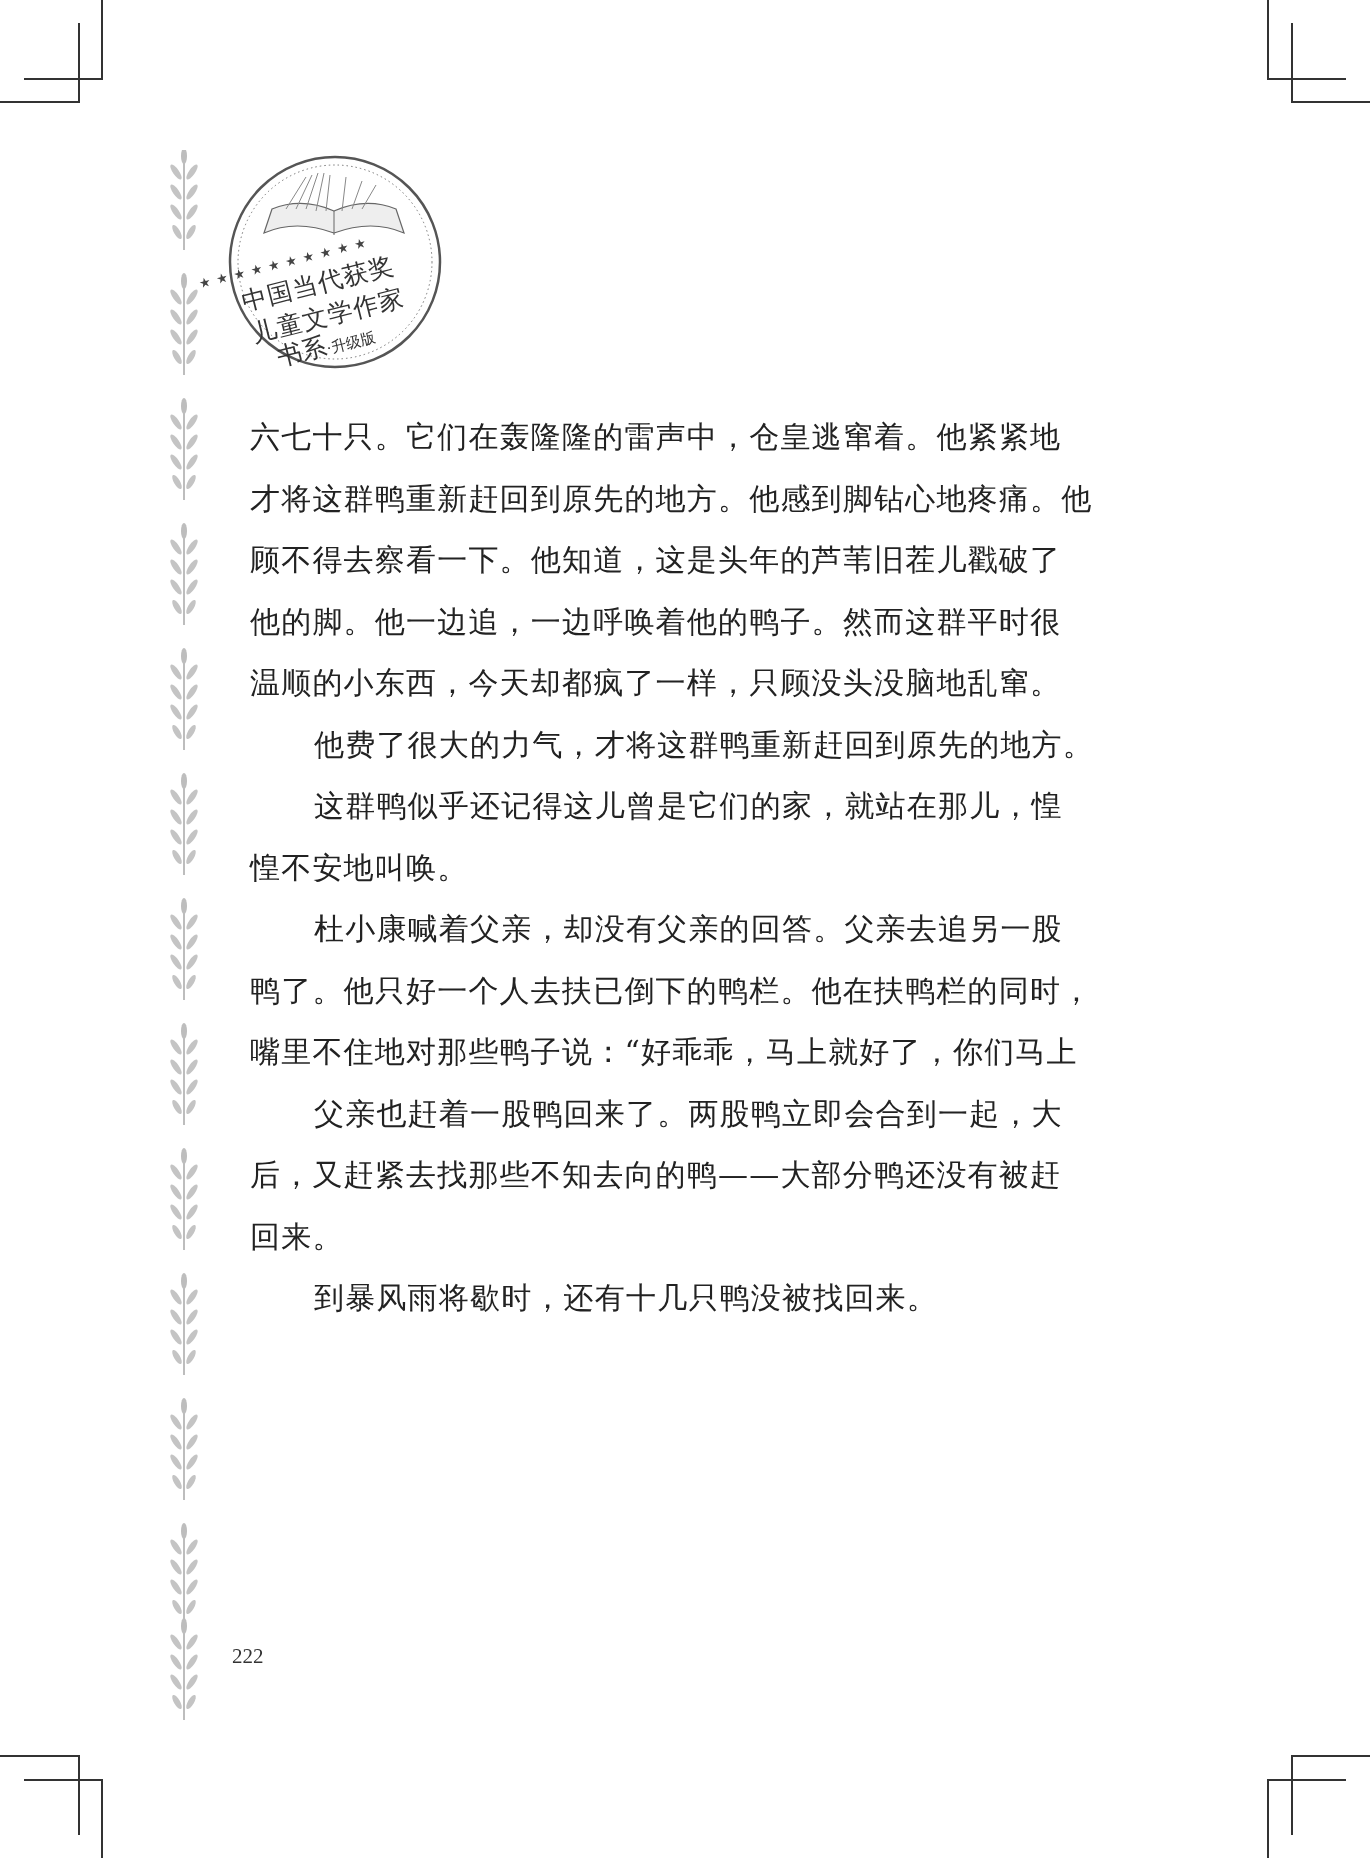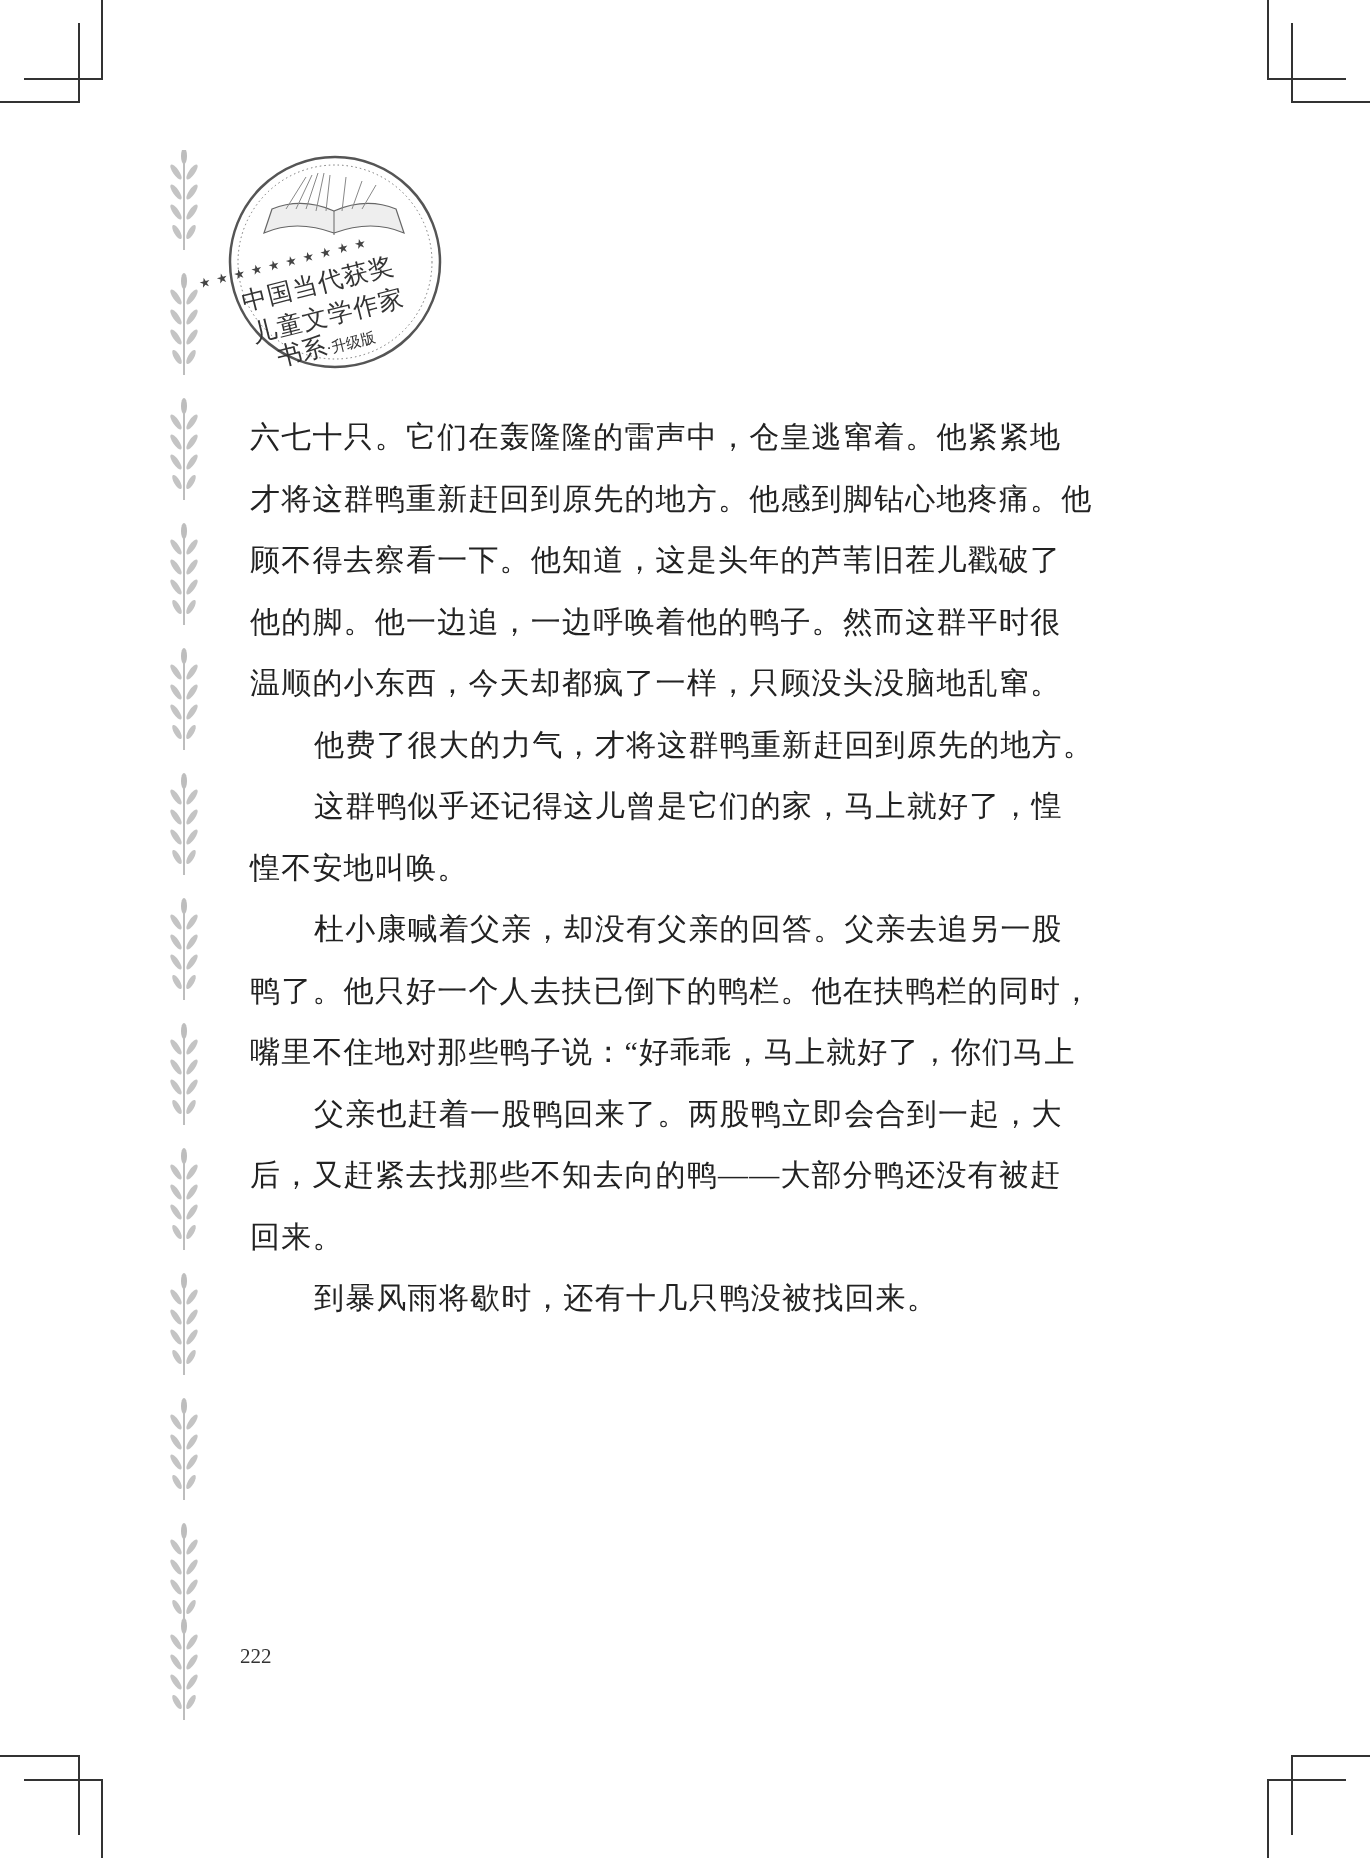--- a/index.html
+++ b/index.html
@@ -1,26 +1,26 @@
 <!DOCTYPE html>
 <html><head>
 <meta charset="utf-8">
 <style>
   html, body { margin:0; padding:0; background:#ffffff; }
   body { width:1370px; height:1858px; position:relative; overflow:hidden;
          font-family:"DejaVu Serif", "Liberation Serif", serif; color:#222; }
   .crop { position:absolute; background:#333; }
   .vine { position:absolute; left:166px; top:150px; width:36px; height:1570px; }
   .badge { position:absolute; left:226px; top:153px; width:218px; height:218px; }
-  .text-block { position:absolute; left:250px; top:406px; width:870px;font-family:Liberation Serif, serif; }
+  .text-block { position:absolute; left:250px; top:406px; width:870px; }
   .line { height:61.5px; line-height:61.5px; font-size:30px; white-space:nowrap;
           letter-spacing:1.2px; color:#222; }
   .line.indent { padding-left:64px; }
   .page-number { position:absolute; left:232px; top:1644px; font-size:21px;
-                 font-family:"Liberation Serif", serif; color:#333;margin-left:8px; }
+                 font-family:"Liberation Serif", serif; color:#333; }
 </style>
 </head>
 <body>
 
 <div class="crop" style="left:0;top:101px;width:79px;height:1.5px;"></div>
 <div class="crop" style="left:78px;top:23px;width:1.5px;height:80px;"></div>
 <div class="crop" style="left:24px;top:78px;width:79px;height:1.5px;"></div>
 <div class="crop" style="left:101px;top:0;width:1.5px;height:79px;"></div>
 
 <div class="crop" style="left:1291px;top:101px;width:79px;height:1.5px;"></div>
@@ -87,21 +87,21 @@
   </div>
 </div>
 
 <div class="text-block">
   <div class="line">六七十只。它们在轰隆隆的雷声中，仓皇逃窜着。他紧紧地</div>
   <div class="line">才将这群鸭重新赶回到原先的地方。他感到脚钻心地疼痛。他</div>
   <div class="line">顾不得去察看一下。他知道，这是头年的芦苇旧茬儿戳破了</div>
   <div class="line">他的脚。他一边追，一边呼唤着他的鸭子。然而这群平时很</div>
   <div class="line">温顺的小东西，今天却都疯了一样，只顾没头没脑地乱窜。</div>
   <div class="line indent">他费了很大的力气，才将这群鸭重新赶回到原先的地方。</div>
-  <div class="line indent">这群鸭似乎还记得这儿曾是它们的家，马上就好了，惶</div>
+  <div class="line indent">这群鸭似乎还记得这儿曾是它们的家，就站在那儿，惶</div>
   <div class="line">惶不安地叫唤。</div>
   <div class="line indent">杜小康喊着父亲，却没有父亲的回答。父亲去追另一股</div>
   <div class="line">鸭了。他只好一个人去扶已倒下的鸭栏。他在扶鸭栏的同时，</div>
   <div class="line">嘴里不住地对那些鸭子说：“好乖乖，马上就好了，你们马上</div>
   <div class="line indent">父亲也赶着一股鸭回来了。两股鸭立即会合到一起，大</div>
   <div class="line">后，又赶紧去找那些不知去向的鸭——大部分鸭还没有被赶</div>
   <div class="line">回来。</div>
   <div class="line indent">到暴风雨将歇时，还有十几只鸭没被找回来。</div>
 </div>
 

